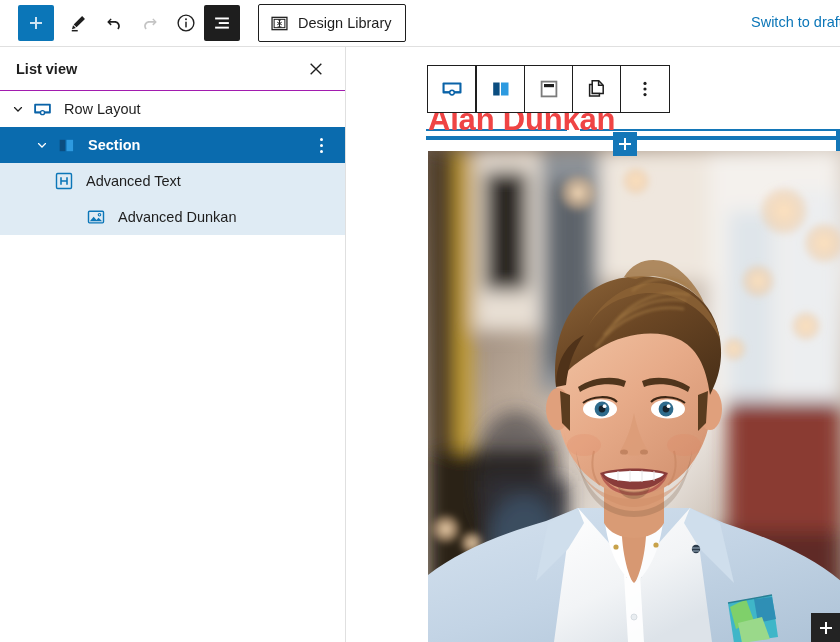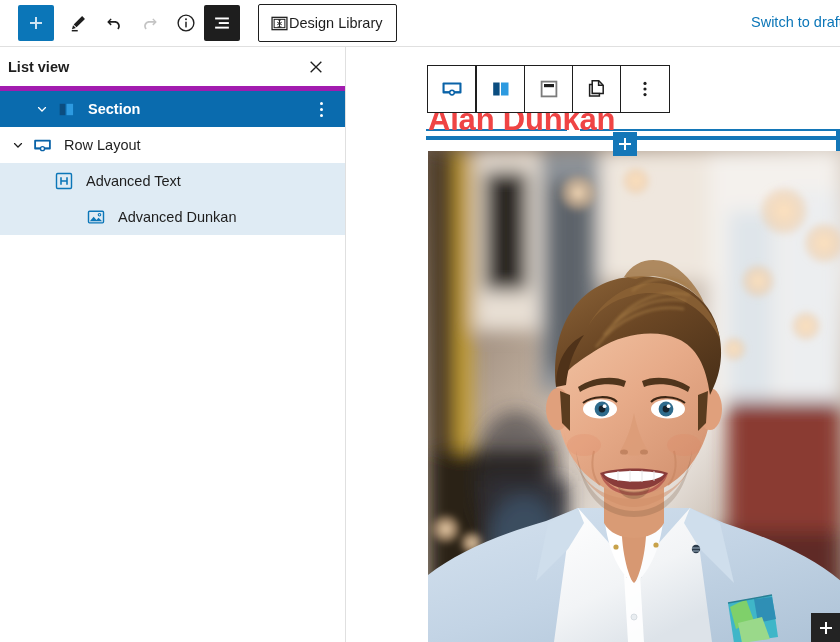--- a/index.html
+++ b/index.html
@@ -34,20 +34,21 @@
     background: #1e1e1e;
     border-radius: 2px;
   }
   #design-library-button {
     margin-left: 18px;
     height: 38px;
     border: 1px solid #1e1e1e;
     border-radius: 2px;
     background: #fff;
     display: flex; align-items: center;
+    gap: 9px;
     padding: 0 13px 0 11px;
     cursor: pointer;
     font-size: 14.5px;
     color: #1e1e1e;
     white-space: nowrap;
   }
   #switch-to-draft-button {
     position: absolute;
     left: 751px; top: 14px;
     color: #0b76b8;
@@ -61,22 +62,22 @@
   #sidebar {
     position: absolute; left: 0; top: 47px;
     width: 346px; height: 595px;
     background: #ffffff;
     border-right: 1px solid #e0e0e0;
   }
   #sidebar-header {
     height: 44px;
     display: flex; align-items: center;
     justify-content: space-between;
-    padding: 0 16px 0 8px;
-    border-bottom: 5px solid #a21caf;
+    padding: 0 16px 0 16px;
+    border-bottom: 1px solid #a21caf;
   }
   #list-view-title {
     font-size: 14.5px; font-weight: bold; color: #1e1e1e;
   }
   #close-list-view-button {
     width: 26px; height: 26px;
     display: flex; align-items: center; justify-content: center;
     background: none; border: none; cursor: pointer;
   }
 
@@ -266,55 +267,55 @@
     <span id="list-view-title">List view</span>
     <button id="close-list-view-button">
       <svg width="20" height="20" viewBox="0 0 24 24">
         <path d="M5.6 5.6l12.8 12.8M18.4 5.6L5.6 18.4" stroke="#1e1e1e" stroke-width="1.6" fill="none"></path>
       </svg>
     </button>
   </div>
 
   <div id="block-tree">
 
-    <div class="tree-row selected" style="padding-left:30px;">
-      <span class="chevron">
-        <svg width="14" height="14" viewBox="0 0 24 24">
-          <path d="M6 9.5l6 6 6-6" stroke="#ffffff" stroke-width="2.1" fill="none" stroke-linecap="round"></path>
-        </svg>
-      </span>
-      <span class="blk-icon">
-        <svg width="21" height="21" viewBox="0 0 24 24">
-          <rect x="4.2" y="5.5" width="6.4" height="13" fill="#0b4d80"></rect>
-          <rect x="12" y="5.5" width="7.5" height="13" fill="#2d9ae0"></rect>
-        </svg>
-      </span>
-      <span class="tree-label">Section</span>
-      <span class="row-options">
-        <i></i>
-        <i></i>
-        <i></i>
-      </span>
-    </div>
-
     <div class="tree-row" style="padding-left:6px;">
       <span class="chevron">
         <svg width="14" height="14" viewBox="0 0 24 24">
           <path d="M6 9.5l6 6 6-6" stroke="#1e1e1e" stroke-width="2.1" fill="none" stroke-linecap="round"></path>
         </svg>
       </span>
       <span class="blk-icon">
         <svg width="21" height="21" viewBox="0 0 24 24">
           <rect x="2.5" y="5.5" width="19" height="11" rx="1" fill="#0a63a8"></rect>
           <rect x="4.6" y="7.5" width="14.8" height="6.6" fill="#ffffff"></rect>
           <circle cx="12" cy="15.6" r="3.1" fill="#0a63a8"></circle>
           <circle cx="12" cy="15.6" r="1.5" fill="#ffffff"></circle>
         </svg>
       </span>
       <span class="tree-label">Row Layout</span>
+    </div>
+
+    <div class="tree-row selected" style="padding-left:30px;">
+      <span class="chevron">
+        <svg width="14" height="14" viewBox="0 0 24 24">
+          <path d="M6 9.5l6 6 6-6" stroke="#ffffff" stroke-width="2.1" fill="none" stroke-linecap="round"></path>
+        </svg>
+      </span>
+      <span class="blk-icon">
+        <svg width="21" height="21" viewBox="0 0 24 24">
+          <rect x="4.2" y="5.5" width="6.4" height="13" fill="#0b4d80"></rect>
+          <rect x="12" y="5.5" width="7.5" height="13" fill="#2d9ae0"></rect>
+        </svg>
+      </span>
+      <span class="tree-label">Section</span>
+      <span class="row-options">
+        <i></i>
+        <i></i>
+        <i></i>
+      </span>
     </div>
 
     <div class="tree-row child" style="padding-left:52px;">
       <span class="blk-icon">
         <svg width="20" height="20" viewBox="0 0 24 24">
           <rect x="3" y="3" width="18" height="18" rx="1.4" fill="none" stroke="#0b76b8" stroke-width="1.7"></rect>
           <path d="M8.4 7.4v9.2M15.6 7.4v9.2M8.4 12h7.2" stroke="#0b76b8" stroke-width="1.9" fill="none"></path>
         </svg>
       </span>
       <span class="tree-label">Advanced Text</span>

